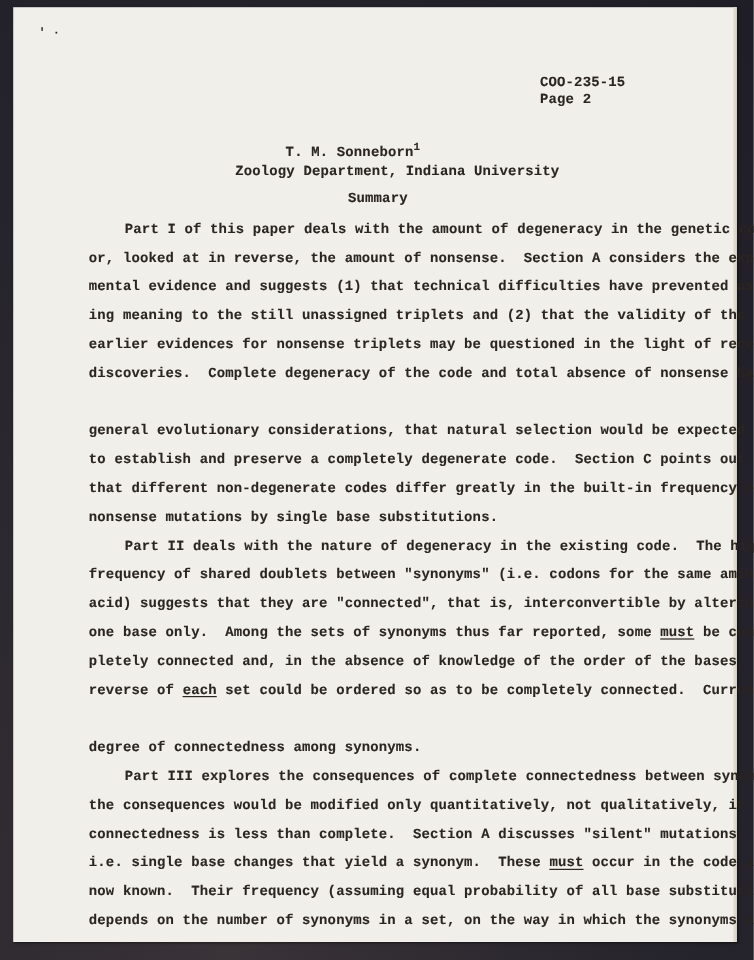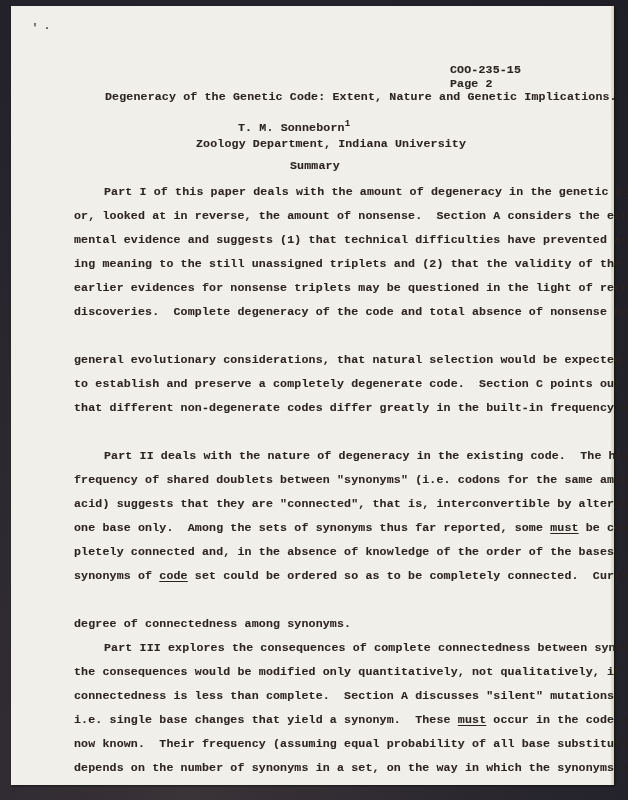--- a/index.html
+++ b/index.html
@@ -49,41 +49,41 @@
 <body>
 
 <div class="backdrop"></div>
 
 <div class="paper">
   <div class="paper-edge"></div>
   <div class="marks" style="left:21px;top:17px;">'  ·</div>
 
   <div class="ink doc-id">COO-235-15</div>
   <div class="ink page-num">Page 2</div>
-  <div class="ink title">Degeneracy of the Genetic Code: Extent, Nature and Genetic Implications.</div>
   <div class="ink author"><span>T. M. Sonneborn</span><sup>1</sup></div>
   <div class="ink dept">Zoology Department, Indiana University</div>
   <div class="ink summary">Summary</div>
 
   <div class="ink indent" style="top:179px;">Part I of this paper deals with the amount of degeneracy in the genetic code</div>
   <div class="ink line" style="top:203px;">or, looked at in reverse, the amount of nonsense.  Section A considers the experi-</div>
   <div class="ink line" style="top:227px;">mental evidence and suggests (1) that technical difficulties have prevented assign-</div>
   <div class="ink line" style="top:251px;">ing meaning to the still unassigned triplets and (2) that the validity of the</div>
   <div class="ink line" style="top:275px;">earlier evidences for nonsense triplets may be questioned in the light of recent</div>
   <div class="ink line" style="top:299px;">discoveries.  Complete degeneracy of the code and total absence of nonsense have</div>
   <div class="ink line" style="top:347px;">general evolutionary considerations, that natural selection would be expected</div>
   <div class="ink line" style="top:371px;">to establish and preserve a completely degenerate code.  Section C points out</div>
   <div class="ink line" style="top:395px;">that different non-degenerate codes differ greatly in the built-in frequency of</div>
+  <div class="ink line" style="top:419px;">nonsense mutations by single base substitutions.</div>
 
   <div class="ink indent" style="top:443px;">Part II deals with the nature of degeneracy in the existing code.  The high</div>
   <div class="ink line" style="top:467px;">frequency of shared doublets between "synonyms" (i.e. codons for the same amino</div>
   <div class="ink line" style="top:491px;">acid) suggests that they are "connected", that is, interconvertible by altering</div>
   <div class="ink line" style="top:515px;"><span>one base only.  Among the sets of synonyms thus far reported, some </span><u>must</u><span> be com-</span></div>
   <div class="ink line" style="top:539px;">pletely connected and, in the absence of knowledge of the order of the bases, the</div>
-  <div class="ink line" style="top:563px;"><span>synonyms of </span><u>code</u><span> set could be ordered so as to be completely connected.  Current</span></div>
+  <div class="ink line" style="top:563px;"><span>reverse of </span><u>each</u><span> set could be ordered so as to be completely connected.  Current</span></div>
   <div class="ink line" style="top:611px;">degree of connectedness among synonyms.</div>
 
   <div class="ink indent" style="top:635px;">Part III explores the consequences of complete connectedness between synonyms;</div>
   <div class="ink line" style="top:659px;text-align:right;">the consequences would be modified only quantitatively, not qualitatively, if</div>
   <div class="ink line" style="top:683px;text-align:center;">connectedness is less than complete.  Section A discusses "silent" mutations,</div>
   <div class="ink line" style="top:707px;"><span>i.e. single base changes that yield a synonym.  These </span><u>must</u><span> occur in the code as</span></div>
   <div class="ink line" style="top:731px;">now known.  Their frequency (assuming equal probability of all base substitutions)</div>
   <div class="ink line" style="top:755px;">depends on the number of synonyms in a set, on the way in which the synonyms are</div>
 </div>
 

